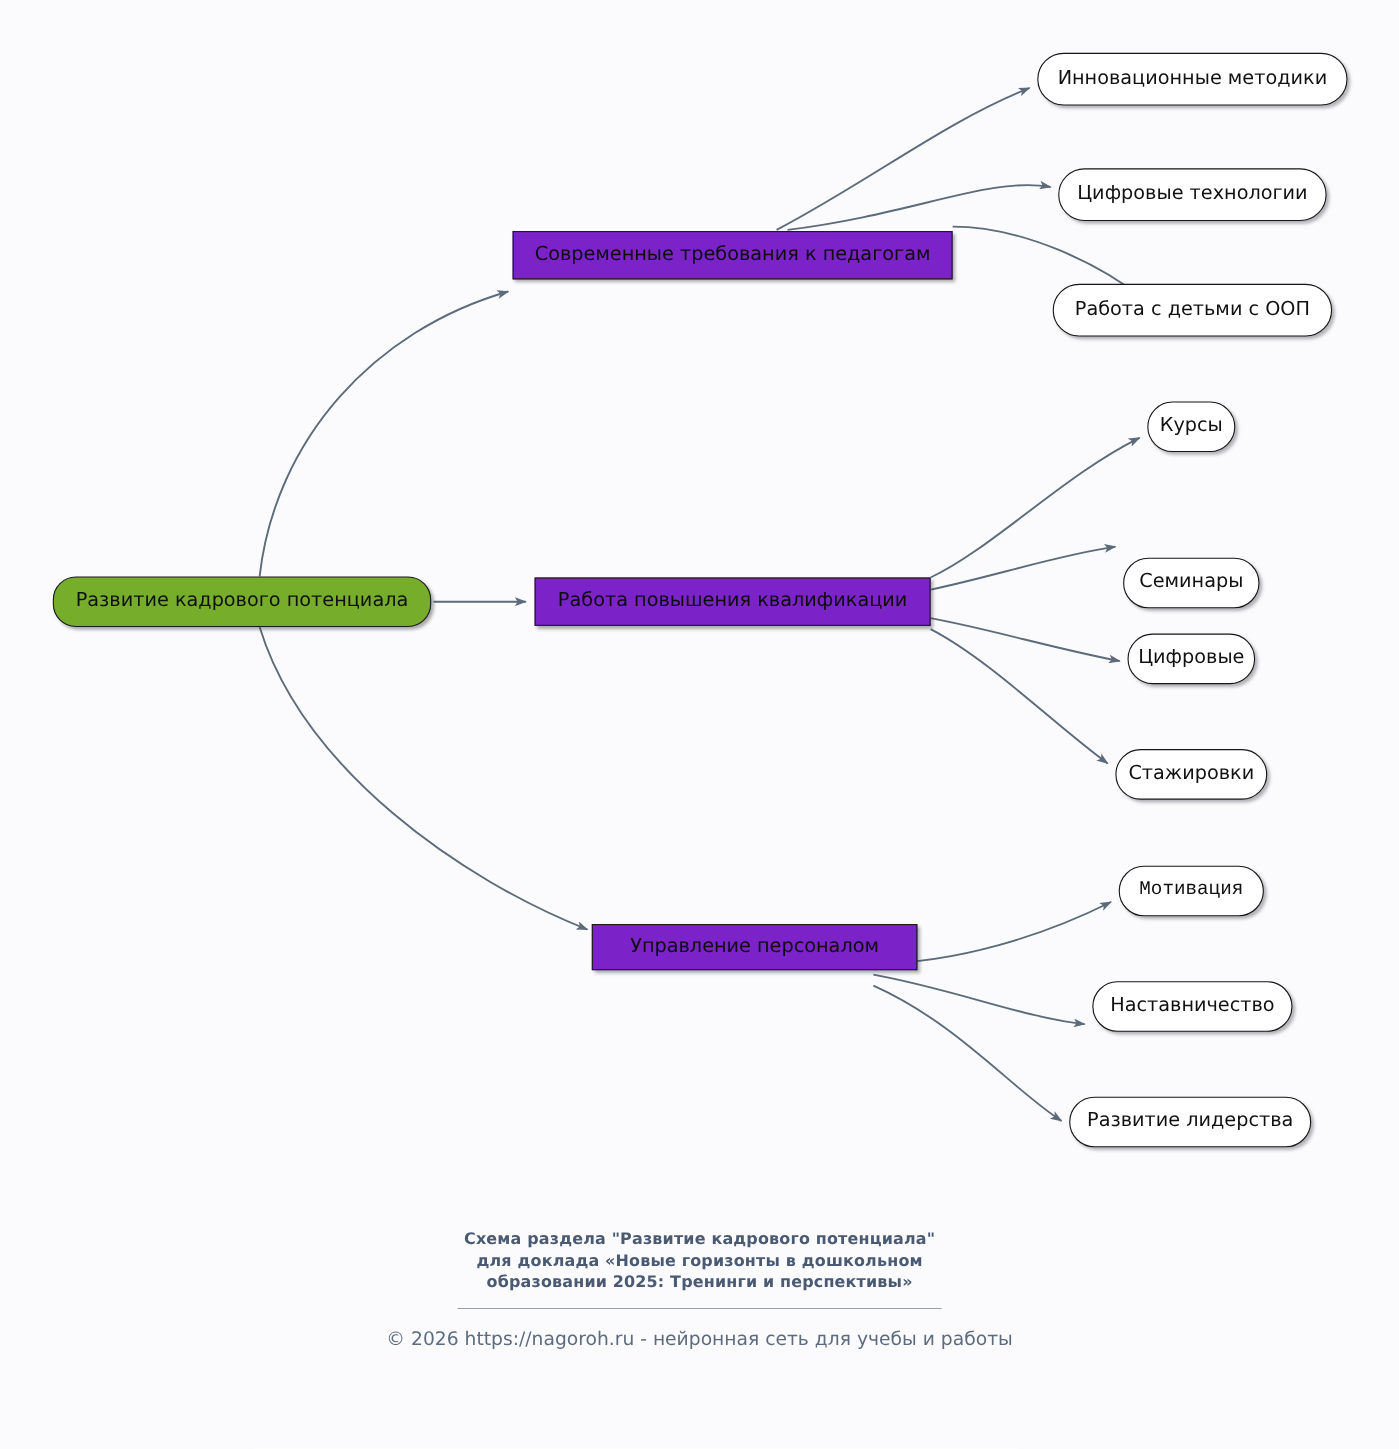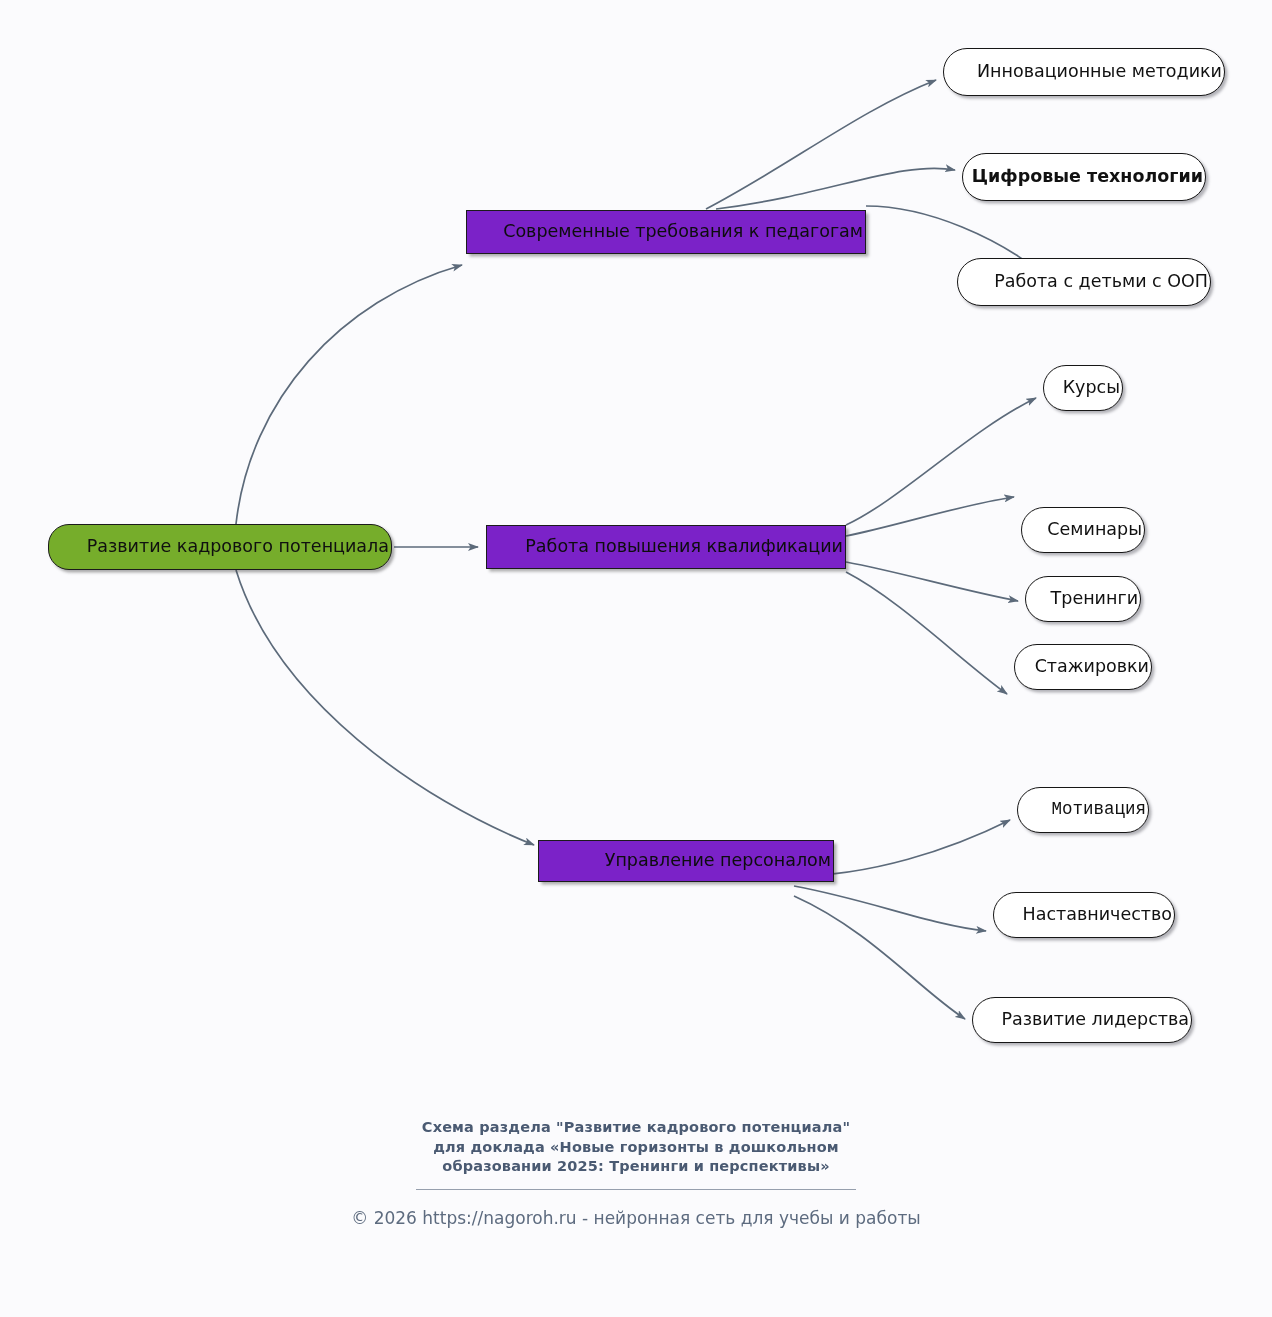--- a/index.html
+++ b/index.html
@@ -23,21 +23,21 @@
     top: 0;
     width: 1272px;
     height: 1317px;
     pointer-events: none;
   }
   .node {
     position: absolute;
     box-sizing: border-box;
     display: flex;
     align-items: center;
-    justify-content: flex-end;
+    justify-content: center;
     white-space: nowrap;
     line-height: 1;
   }
   .node-root {
     background: #76ad2b;
     border: 1.4px solid #1b1b1b;
     border-radius: 21px;
     color: #101010;
     font-size: 17.5px;
     box-shadow: 2.5px 2.5px 3px rgba(60,60,60,0.42);
@@ -120,39 +120,39 @@
   <div id="nodes-layer">
       <div class="node node-root" style="left: 48px; top: 524px; width: 344px; height: 46px;">
         <span class="node-label">Развитие кадрового потенциала</span>
       </div>
       <div class="node node-branch" style="left: 466px; top: 210px; width: 400px; height: 44px;">
         <span class="node-label">Современные требования к педагогам</span>
       </div>
       <div class="node node-leaf" style="left: 943px; top: 48px; width: 282px; height: 48px;">
         <span class="node-label">Инновационные методики</span>
       </div>
-      <div class="node node-leaf" style="left: 962px; top: 153px; width: 244px; height: 48px; font-weight: bold;">
+      <div class="node node-leaf" style="left: 962px; top: 153px; width: 244px; height: 48px;">
         <span class="node-label">Цифровые технологии</span>
       </div>
       <div class="node node-leaf" style="left: 957px; top: 258px; width: 254px; height: 48px;">
         <span class="node-label">Работа с детьми с ООП</span>
       </div>
       <div class="node node-branch" style="left: 486px; top: 525px; width: 360px; height: 44px;">
         <span class="node-label">Работа повышения квалификации</span>
       </div>
       <div class="node node-leaf" style="left: 1043px; top: 365px; width: 80px; height: 46px;">
         <span class="node-label">Курсы</span>
       </div>
       <div class="node node-leaf" style="left: 1021px; top: 470px; width: 124px; height: 46px; margin-top: 37px;">
         <span class="node-label">Семинары</span>
       </div>
       <div class="node node-leaf" style="left: 1025px; top: 576px; width: 116px; height: 46px;">
-        <span class="node-label">Тренинги</span>
+        <span class="node-label">Цифровые</span>
       </div>
-      <div class="node node-leaf" style="left: 1014px; top: 644px; width: 138px; height: 46px;">
+      <div class="node node-leaf" style="left: 1014px; top: 681px; width: 138px; height: 46px;">
         <span class="node-label">Стажировки</span>
       </div>
       <div class="node node-branch" style="left: 538px; top: 840px; width: 296px; height: 42px;">
         <span class="node-label">Управление персоналом</span>
       </div>
       <div class="node node-leaf" style="left: 1017px; top: 787px; width: 132px; height: 46px; font-family: Liberation Mono, monospace;">
         <span class="node-label">Мотивация</span>
       </div>
       <div class="node node-leaf" style="left: 993px; top: 892px; width: 182px; height: 46px;">
         <span class="node-label">Наставничество</span>

